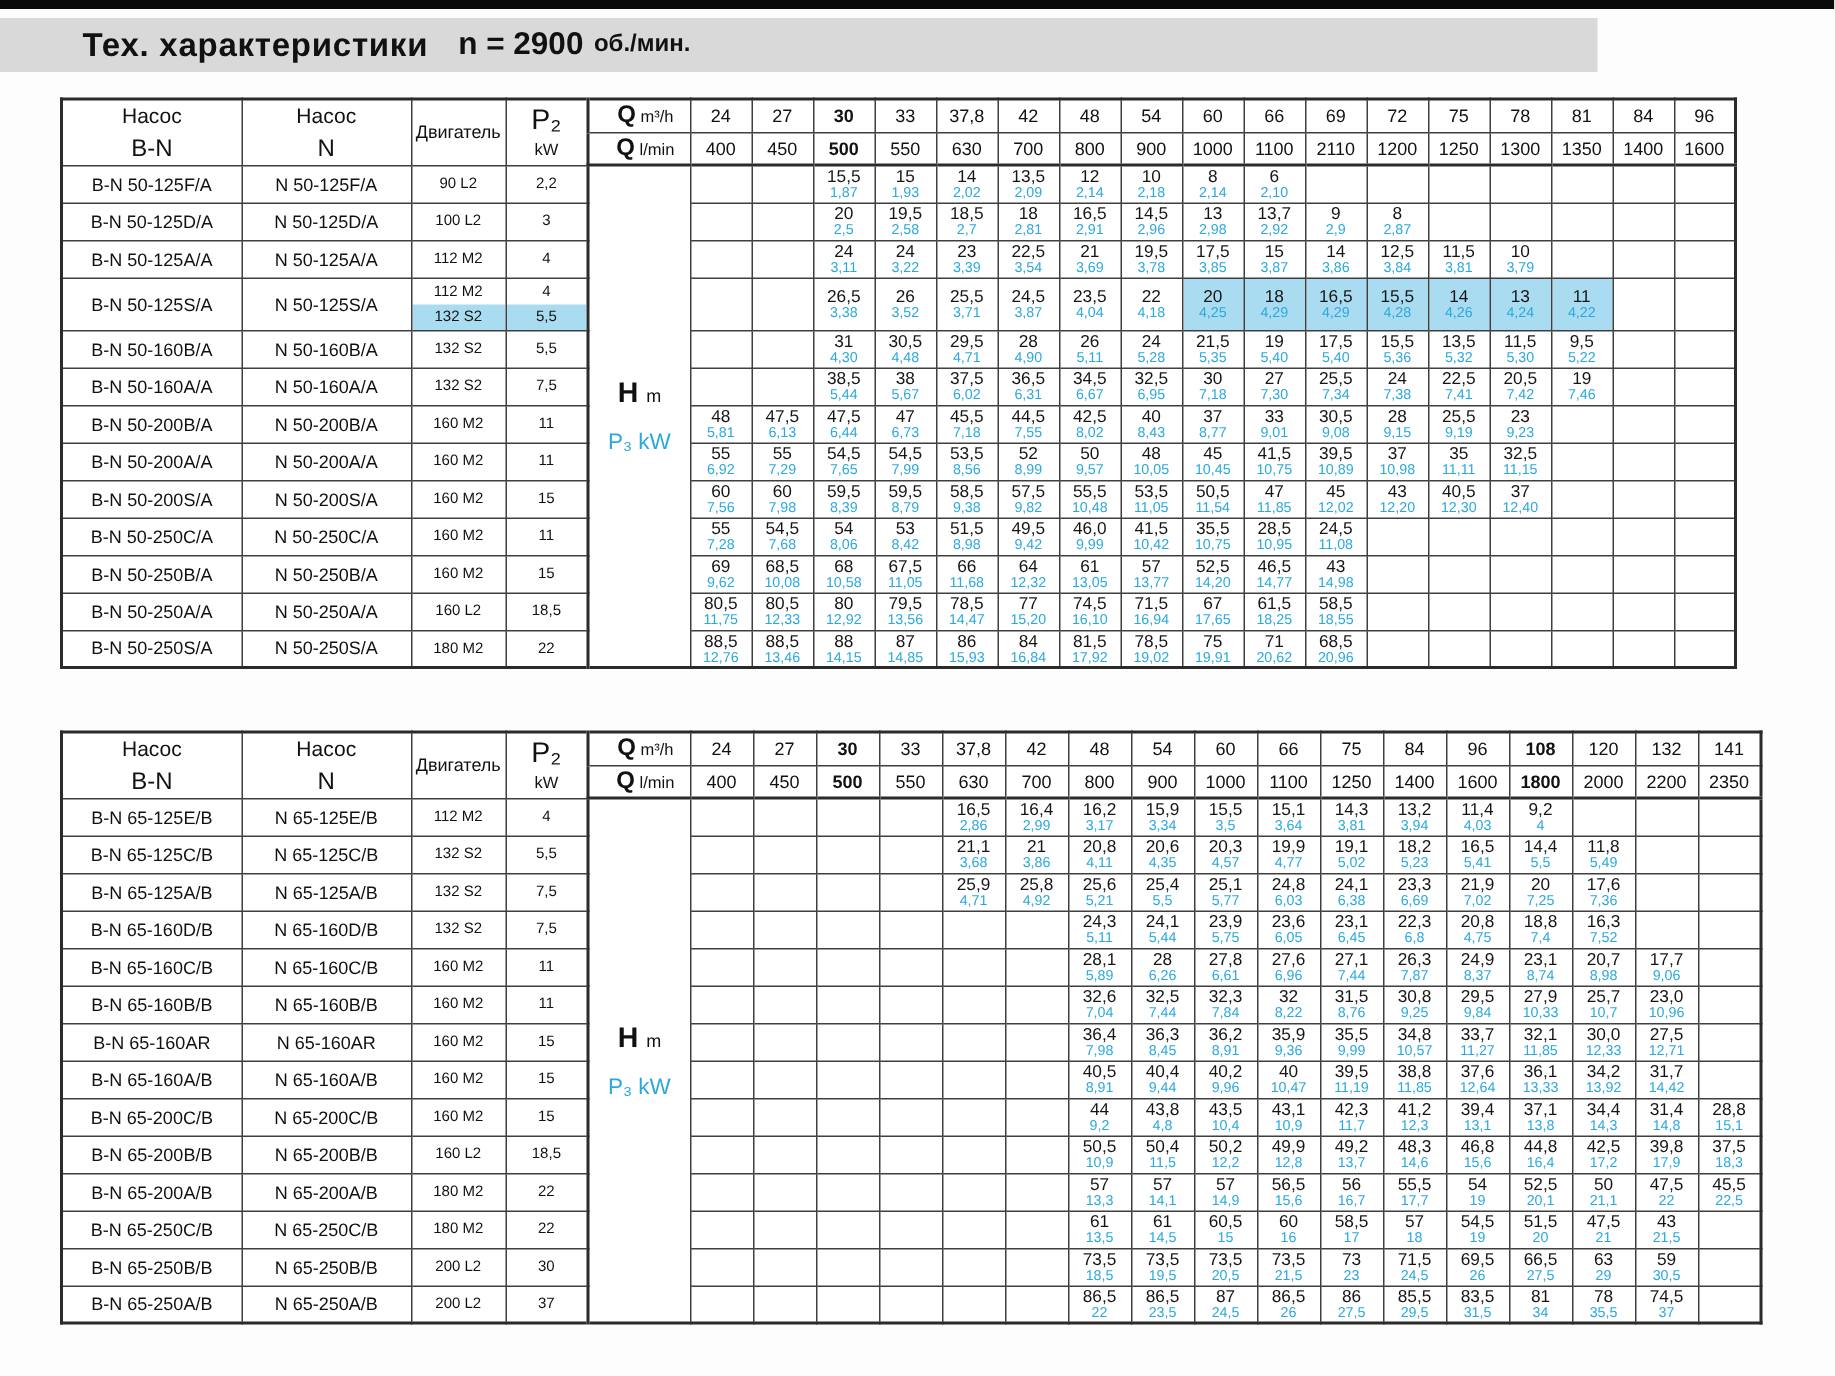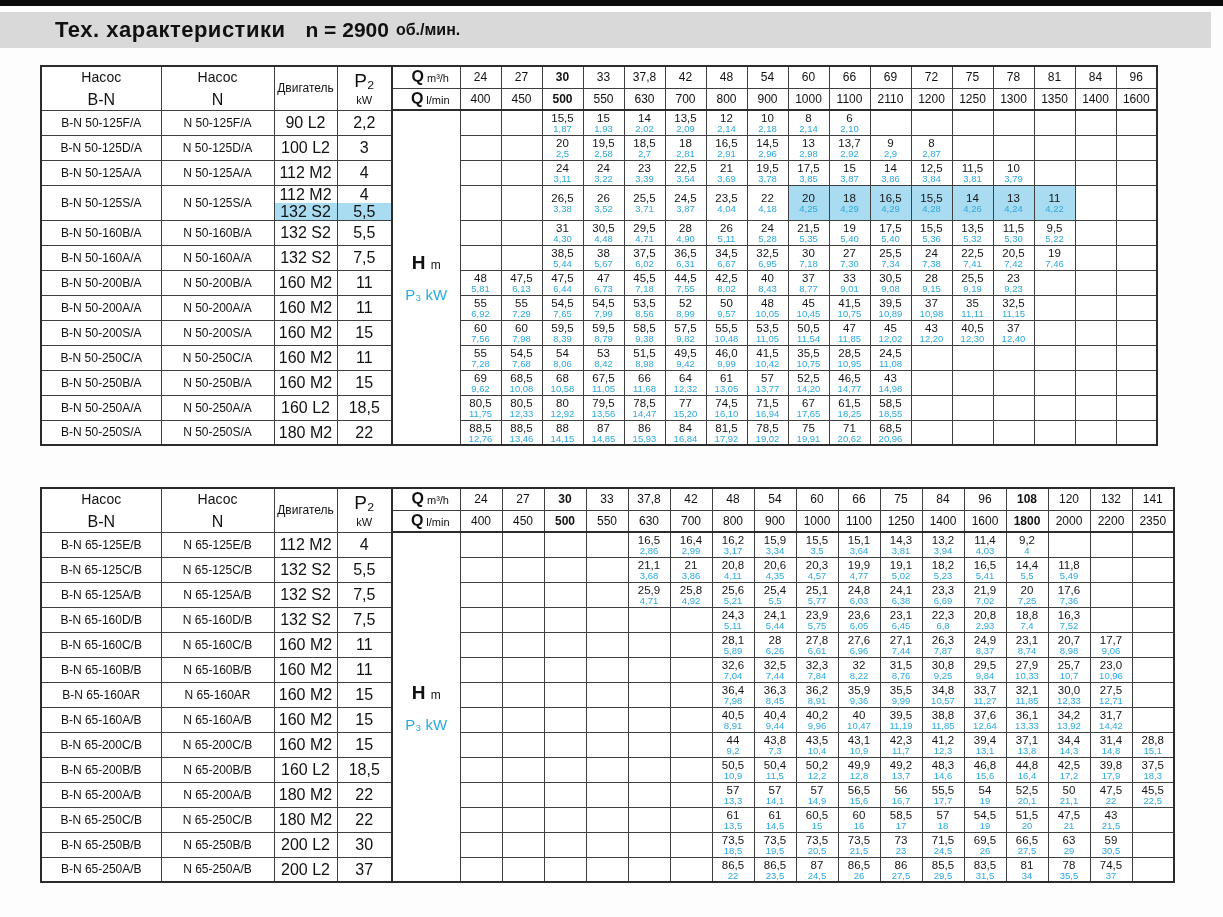--- a/index.html
+++ b/index.html
@@ -1,19 +1,19 @@
 <!DOCTYPE html>
 <html style="--cyan: #2BA9DD; --highlight: #AADCF1; --title-bg: #D9D9D9;"><head>
 <meta charset="utf-8">
 <style>
   html,body { margin:0; padding:0; background:#fff; }
   .page { position:relative; width:1223px; height:917px; background:#fdfdfd;
           font-family:"Liberation Sans", sans-serif; color:#111; overflow:hidden; }
   .top-strip { position:absolute; top:0; left:0; width:1223px; height:6px; background:#0a0a0a; }
-  .title-bar { position:absolute; top:12px; left:0; width:1211px; height:36px;
+  .title-bar { position:absolute; top:12px; left:0; width:1065px; height:36px;
                background:var(--title-bg,#d9d9d9); display:flex; align-items:center; }
   .title-main { font-size:22px; font-weight:bold; margin-left:55px; letter-spacing:0.5px; }
   .title-speed { font-size:21px; font-weight:bold; margin-left:20px; }
   .title-unit { font-size:16px; font-weight:bold; margin-left:7px; }
 
   table { border-collapse:collapse; table-layout:fixed; background:#fff; border:2px solid #2b2b2b; }
   #table1 { position:absolute; top:65px;  left:40px; }
   #table2 { position:absolute; top:487px; left:40px; }
   th, td { border:1px solid #3f3f3f; padding:0; text-align:center; vertical-align:middle; overflow:hidden; }
   thead tr { height:22px; }
@@ -27,21 +27,21 @@
   .hd-p2 { font-size:19px; font-weight:normal; }
   .hd-p2u { font-size:11px; font-weight:normal; margin-top:2px; }
 
   .q-cell { text-align:center; border-left:2px solid #2b2b2b; }
   .q-sym { font-size:16px; font-weight:bold; margin-left:8px; }
   .q-unit { font-size:11px; font-weight:normal; margin-left:3px; }
   .flow { font-size:12px; font-weight:normal; }
   .flow.b { font-weight:bold; }
 
   td.nm { font-size:12px; }
-  td.mot { font-size:16px; }
+  td.mot { font-size:10px; }
   td.mot .ln { height:17px; line-height:17px; }
   td.mot .ln.hl { background:var(--highlight,#aadcf1); }
 
   td.hp3 { border-left:2px solid #2b2b2b; background:#fff; }
   .h-lbl { font-size:19px; font-weight:bold; }
   .h-unit { font-size:12px; font-weight:normal; }
   .p3-lbl { font-size:15px; color:var(--cyan,#2ba9dd); margin-top:12px; }
 
   td.dc { line-height:normal; }
   td.dc.hlc { background:var(--highlight,#aadcf1); }
@@ -1259,21 +1259,21 @@
           <td class="dc">
             <div class="hv">23,1</div>
             <div class="pv">6,45</div>
           </td>
           <td class="dc">
             <div class="hv">22,3</div>
             <div class="pv">6,8</div>
           </td>
           <td class="dc">
             <div class="hv">20,8</div>
-            <div class="pv">2,93</div>
+            <div class="pv">4,75</div>
           </td>
           <td class="dc">
             <div class="hv">18,8</div>
             <div class="pv">7,4</div>
           </td>
           <td class="dc">
             <div class="hv">16,3</div>
             <div class="pv">7,52</div>
           </td>
           <td class="dc"></td>
@@ -1521,21 +1521,21 @@
           <td class="dc"></td>
           <td class="dc"></td>
           <td class="dc"></td>
           <td class="dc"></td>
           <td class="dc">
             <div class="hv">44</div>
             <div class="pv">9,2</div>
           </td>
           <td class="dc">
             <div class="hv">43,8</div>
-            <div class="pv">7,3</div>
+            <div class="pv">4,8</div>
           </td>
           <td class="dc">
             <div class="hv">43,5</div>
             <div class="pv">10,4</div>
           </td>
           <td class="dc">
             <div class="hv">43,1</div>
             <div class="pv">10,9</div>
           </td>
           <td class="dc">

